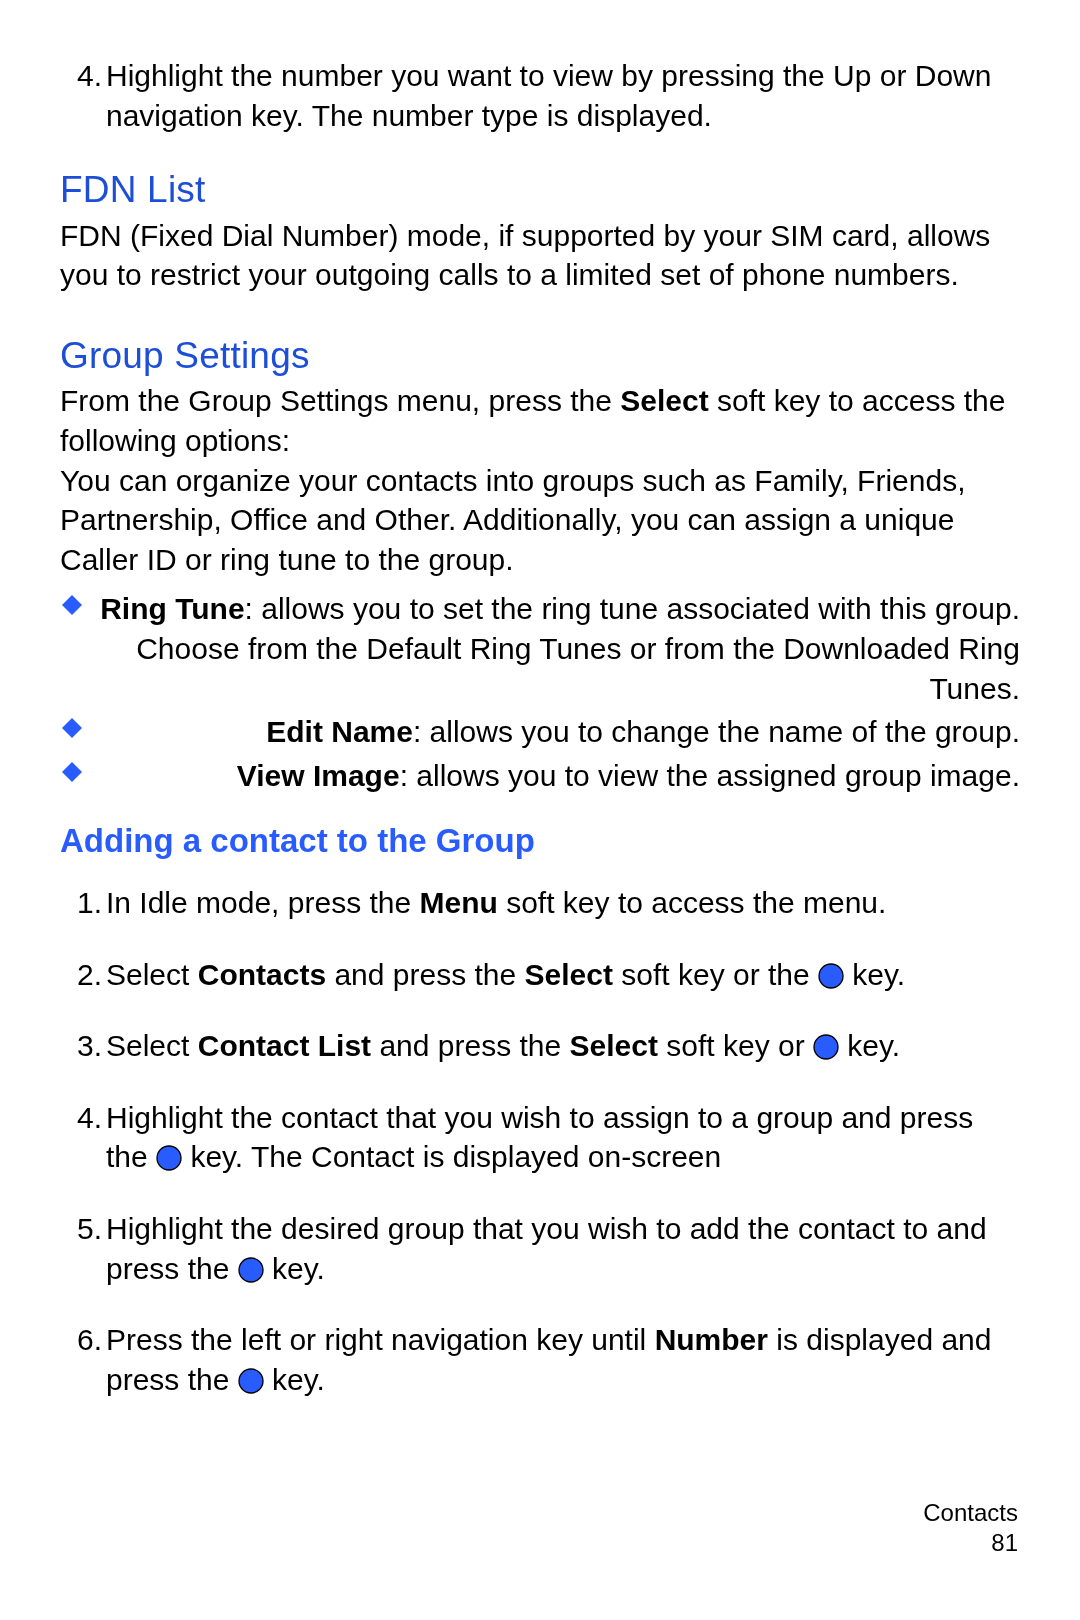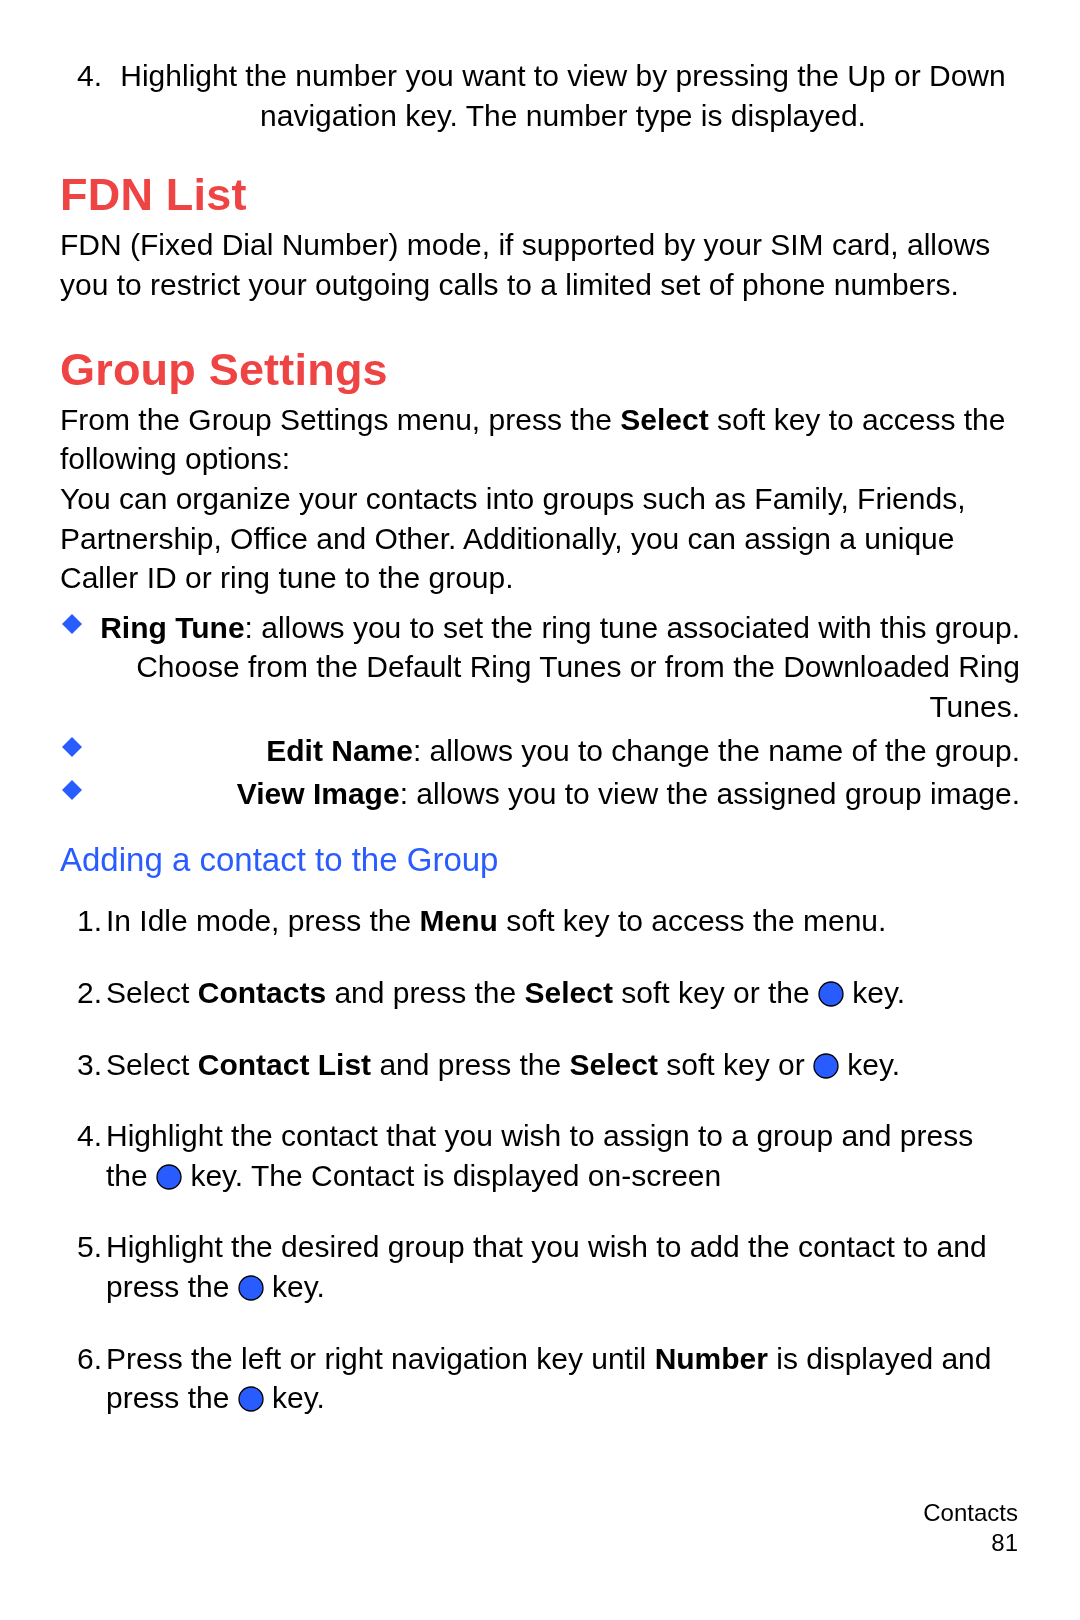--- a/index.html
+++ b/index.html
@@ -16,31 +16,31 @@
     width: 1080px;
     height: 1620px;
     padding: 56px 60px 44px 60px;
     position: relative;
   }
   .body-text {
     font-size: 30px;
     line-height: 1.32;
   }
   .h1 {
-    font-size: 45px;
+    font-size: 37px;
     line-height: 1.15;
-    color: #ef4444;
-    font-weight: 700;
+    color: #1d4ed8;
+    font-weight: 400;
     letter-spacing: 0.2px;
   }
   .h2 {
     font-size: 33px;
     line-height: 1.2;
     color: #295cff;
-    font-weight: 400;
+    font-weight: 700;
   }
   .condensed {
     font-stretch: condensed;
     font-family: "Arial Narrow", Arial, Helvetica, sans-serif;
   }
   ol.num-list {
     list-style: none;
     margin: 0 0 0 0;
     padding: 0 0 0 46px;
   }
@@ -50,21 +50,21 @@
   }
   ol.num-list > li::before {
     content: attr(data-num) ".";
     position: absolute;
     left: -46px;
     top: 0;
     width: 42px;
     text-align: right;
     font-size: 30px;
   }
-  ol.num-list.tight > li { margin-bottom: 0; text-align: center; }
+  ol.num-list.tight > li { margin-bottom: 0; }
   ul.diamond-list {
     list-style: none;
     margin: 0;
     padding: 0 0 0 36px;
   }
   ul.diamond-list > li {
     position: relative;
     margin-bottom: 4px;
     text-align: right;
   }

